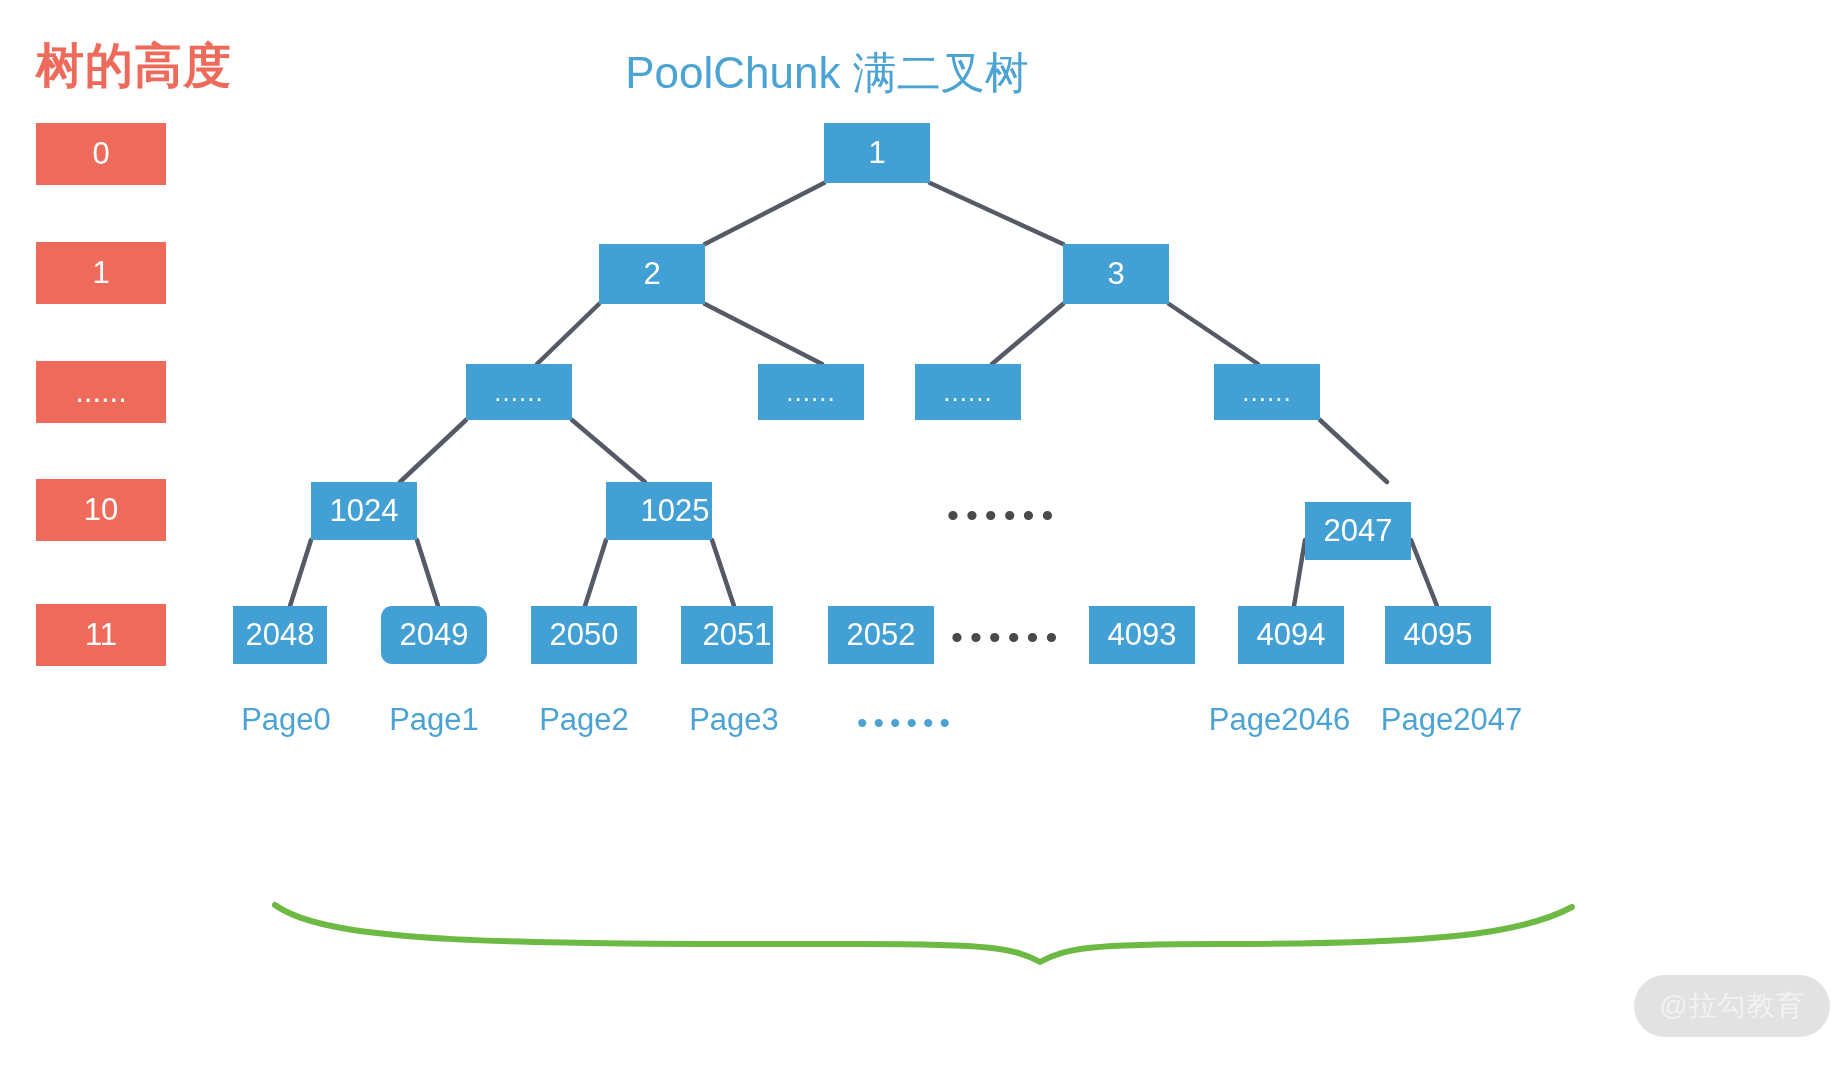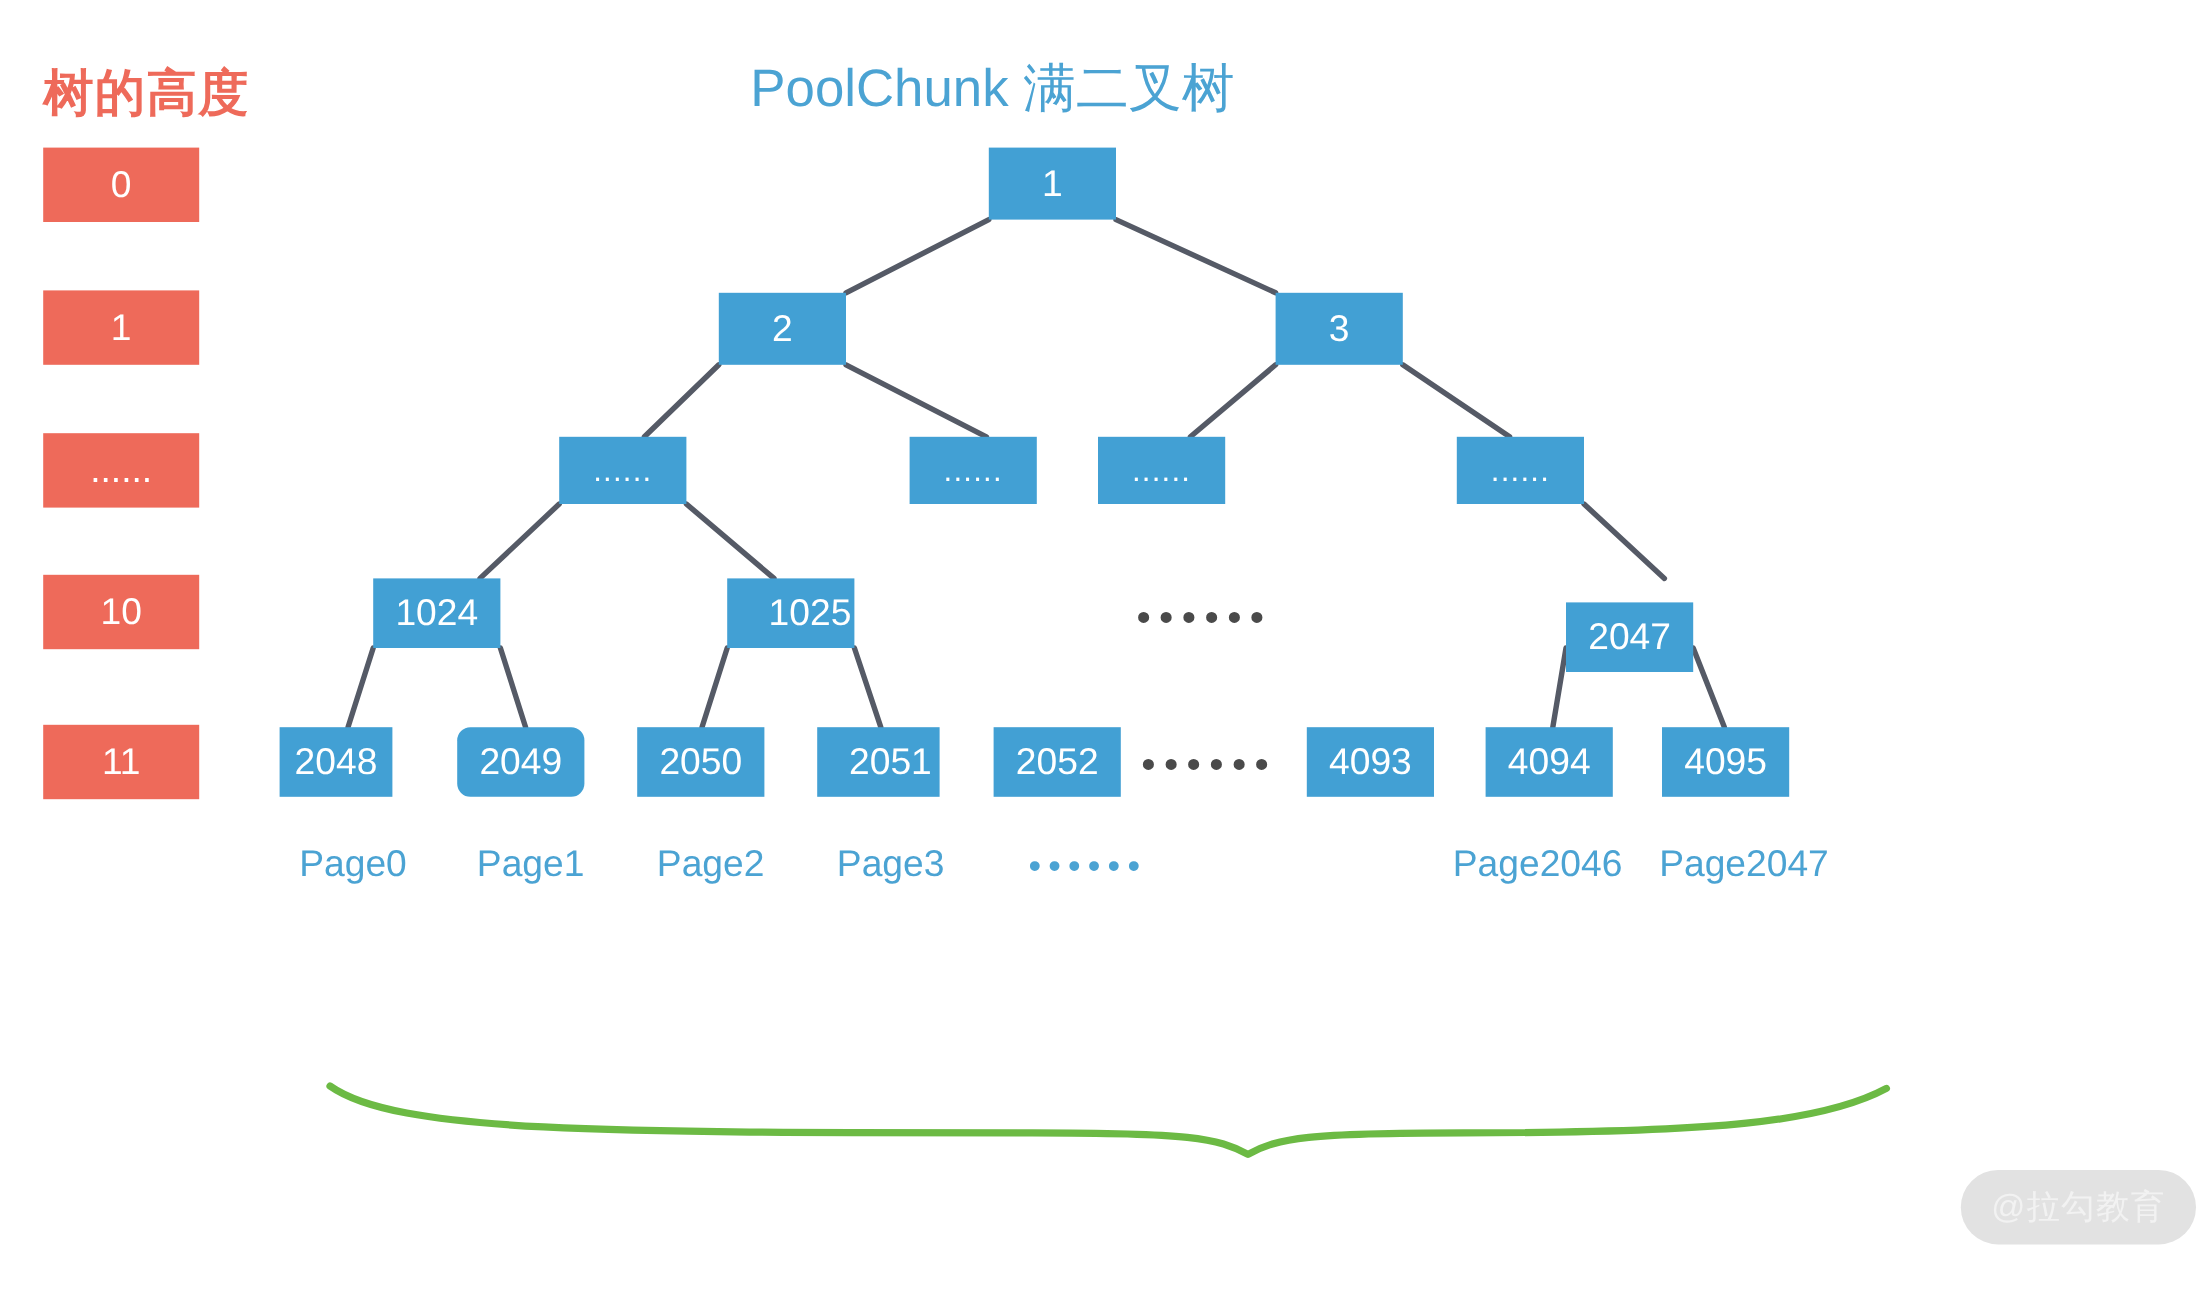--- a/index.html
+++ b/index.html
@@ -22,22 +22,22 @@
     position: absolute;
     left: 0;
     top: 0;
     width: 1834px;
     height: 1074px;
     pointer-events: none;
   }
   .heading-left {
     position: absolute;
     left: 36px;
-    top: 50px;
-    font-size: 42px;
+    top: 34px;
+    font-size: 48px;
     font-weight: bold;
     color: #ee6a5a;
     letter-spacing: 1px;
     white-space: nowrap;
   }
   .heading-center {
     position: absolute;
     left: 0;
     top: 44px;
     width: 1654px;
@@ -79,21 +79,21 @@
     font-size: 34px;
     letter-spacing: 7px;
     white-space: nowrap;
     z-index: 2;
   }
   .page-label {
     position: absolute;
     color: #4ba3d3;
     font-size: 31px;
     white-space: nowrap;
-    text-align: right;
+    text-align: center;
     z-index: 2;
   }
   .page-dots {
     position: absolute;
     color: #4ba3d3;
     font-size: 30px;
     letter-spacing: 6px;
     white-space: nowrap;
     z-index: 2;
   }
@@ -221,21 +221,21 @@
 
   <div class="node" style="left:233px; top:606px; width:94px; height:58px;">
     <span>2048</span>
   </div>
   <div class="node" style="left:381px; top:606px; width:106px; height:58px;border-radius:11px;">
     <span>2049</span>
   </div>
   <div class="node" style="left:531px; top:606px; width:106px; height:58px;">
     <span>2050</span>
   </div>
-  <div class="node" style="left:681px; top:606px; width:102px; height:58px;padding-left:20px;">
+  <div class="node" style="left:681px; top:606px; width:92px; height:58px;padding-left:20px;">
     <span>2051</span>
   </div>
   <div class="node" style="left:828px; top:606px; width:106px; height:58px;">
     <span>2052</span>
   </div>
   <div class="dots-row" style="left:951px; top:618px;">••••••</div>
   <div class="node" style="left:1089px; top:606px; width:106px; height:58px;">
     <span>4093</span>
   </div>
   <div class="node" style="left:1238px; top:606px; width:106px; height:58px;">

